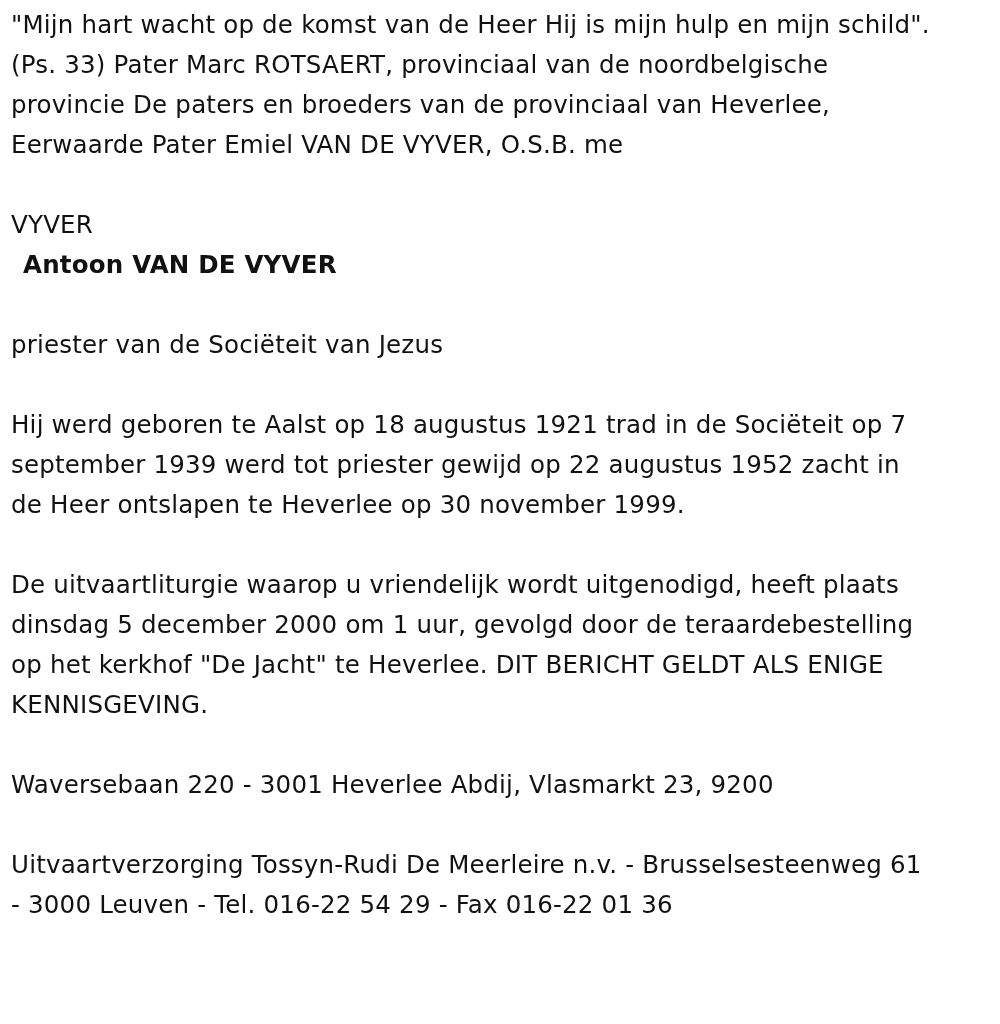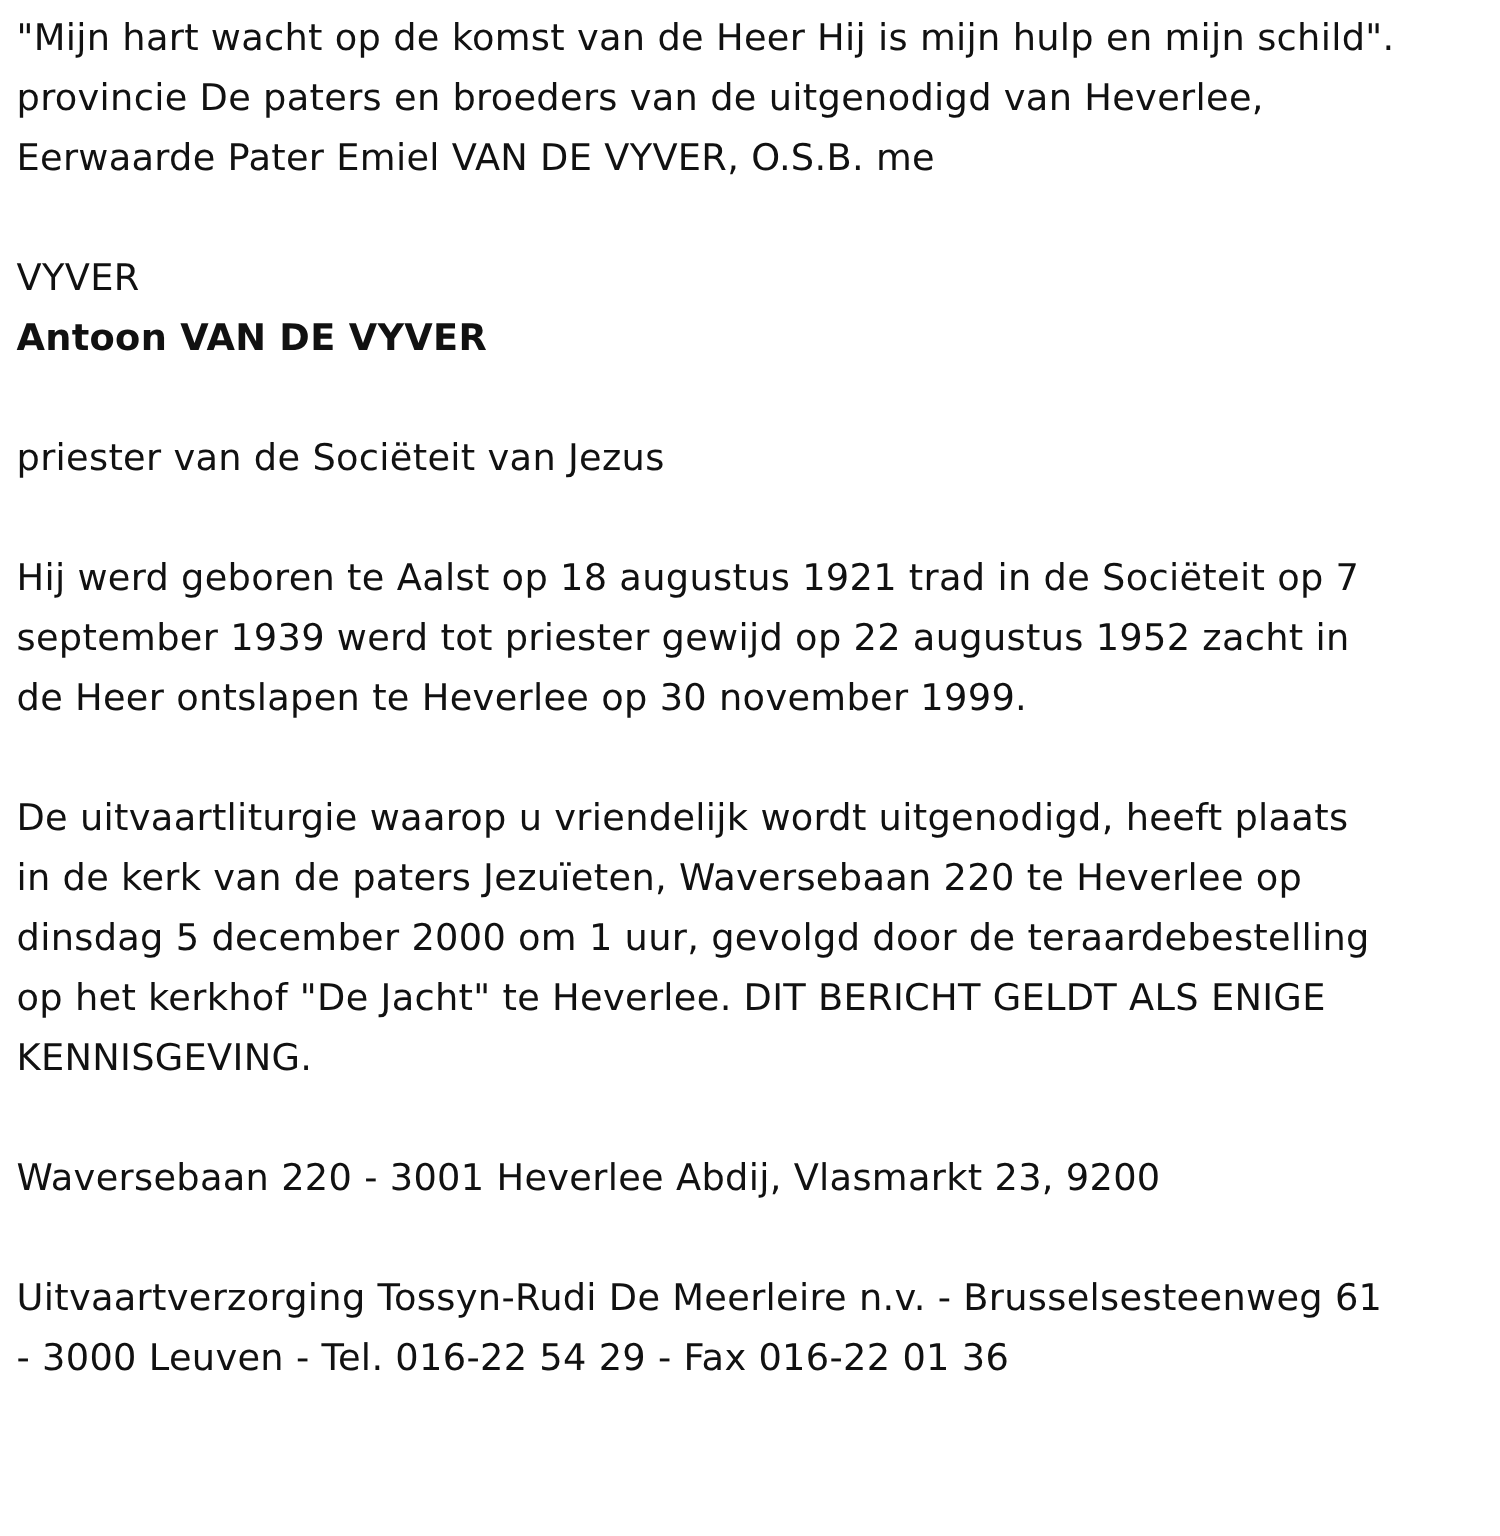--- a/index.html
+++ b/index.html
@@ -28,30 +28,32 @@
       display: block;
       white-space: nowrap;
       height: 40px;
     }
     .gap {
       display: block;
       height: 40px;
     }
     .bold {
       font-weight: bold;
+      margin-left: 12px;
     }
   </style>
 </head>
 <body>
 
 <div class="doc">
 
   <div>
     <span class="line">"Mijn hart wacht op de komst van de Heer Hij is mijn hulp en mijn schild".</span>
-    <span class="line">provincie De paters en broeders van de uitgenodigd van Heverlee,</span>
+    <span class="line">(Ps. 33) Pater Marc ROTSAERT, provinciaal van de noordbelgische</span>
+    <span class="line">provincie De paters en broeders van de provinciaal van Heverlee,</span>
     <span class="line">Eerwaarde Pater Emiel VAN DE VYVER, O.S.B. me</span>
   </div>
 
   <span class="gap"></span>
 
   <span class="line">VYVER</span>
   <span class="line bold">Antoon VAN DE VYVER</span>
 
   <span class="gap"></span>
 
@@ -62,21 +64,20 @@
   <div>
     <span class="line">Hij werd geboren te Aalst op 18 augustus 1921 trad in de Sociëteit op 7</span>
     <span class="line">september 1939 werd tot priester gewijd op 22 augustus 1952 zacht in</span>
     <span class="line">de Heer ontslapen te Heverlee op 30 november 1999.</span>
   </div>
 
   <span class="gap"></span>
 
   <div>
     <span class="line">De uitvaartliturgie waarop u vriendelijk wordt uitgenodigd, heeft plaats</span>
-    <span class="line">in de kerk van de paters Jezuïeten, Waversebaan 220 te Heverlee op</span>
     <span class="line">dinsdag 5 december 2000 om 1 uur, gevolgd door de teraardebestelling</span>
     <span class="line">op het kerkhof "De Jacht" te Heverlee. DIT BERICHT GELDT ALS ENIGE</span>
     <span class="line">KENNISGEVING.</span>
   </div>
 
   <span class="gap"></span>
 
   <div>
     <span class="line">Waversebaan 220 - 3001 Heverlee Abdij, Vlasmarkt 23, 9200</span>
   </div>

